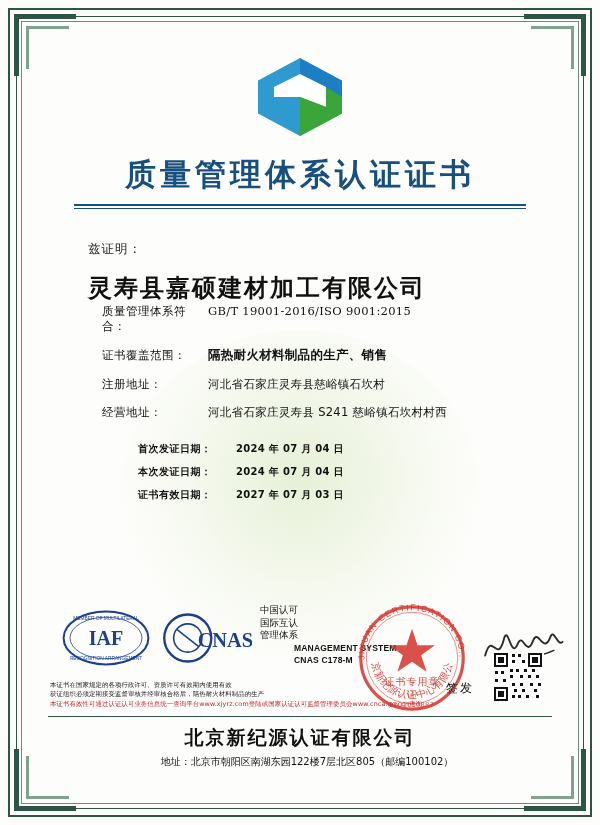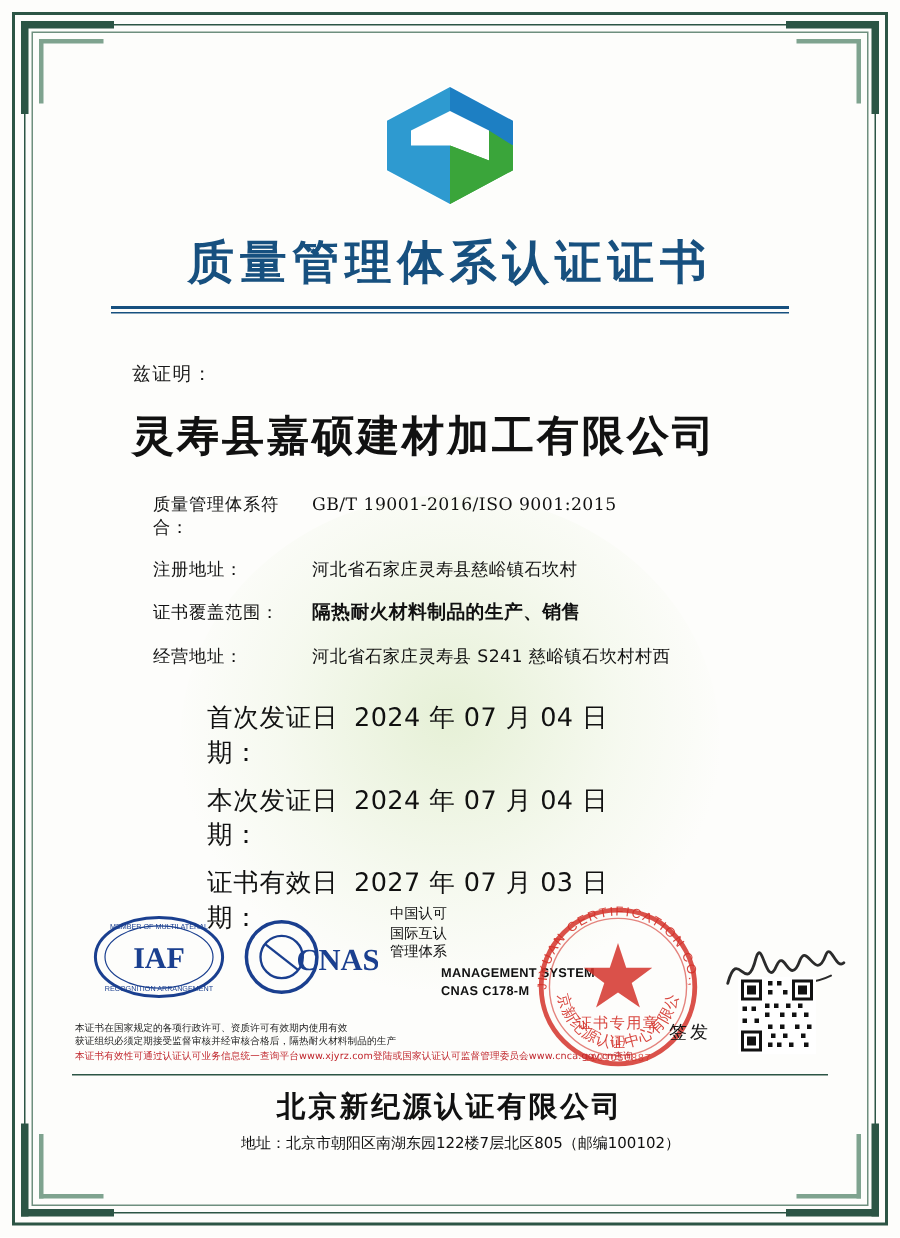--- a/index.html
+++ b/index.html
@@ -132,29 +132,29 @@
     margin-top: 32px;
     padding-left: 58px;
     font-size: 12.5px;
     letter-spacing: 1px;
     font-family: "DejaVu Sans", sans-serif;
   }
 
   .company {
     margin-top: 14px;
     padding-left: 58px;
-    font-size: 28px;
+    font-size: 24px;
     font-weight: bold;
     letter-spacing: 2px;
     color: #111;
     font-family: "DejaVu Sans", sans-serif;
   }
 
   .rows {
-    margin-top: 19px;
+    margin-top: 0;
     padding-left: 72px;
     font-size: 11.5px;
     font-family: "DejaVu Sans", sans-serif;
   }
   .row {
     display: flex;
     align-items: baseline;
     margin-bottom: 13px;
   }
   .row .rlabel {
@@ -171,22 +171,23 @@
     font-weight: bold;
     font-size: 12.5px;
   }
   .row .rvalue.mono {
     font-family: "DejaVu Serif", serif;
   }
 
   .dates {
     margin-top: 22px;
     padding-left: 108px;
-    font-size: 17px;
-    font-family: "DejaVu Sans", sans-serif;
+    font-size: 10px;
+    font-family: "DejaVu Sans", sans-serif;
+    font-weight: bold;
   }
   .dates .row .rlabel { width: 98px; }
   .dates .row { margin-bottom: 9px; }
 
   
   .marks {
     position: absolute;
     left: 18px;
     top: 572px;
     width: 520px;
@@ -327,26 +328,26 @@
 
     <div class="hereby">兹证明：</div>
     <div class="company">灵寿县嘉硕建材加工有限公司</div>
 
     <div class="rows">
       <div class="row">
         <span class="rlabel">质量管理体系符合：</span>
         <span class="rvalue mono">GB/T 19001-2016/ISO 9001:2015</span>
       </div>
       <div class="row">
+        <span class="rlabel">证书覆盖范围：</span>
+        <span class="rvalue strong">隔热耐火材料制品的生产、销售</span>
+      </div>
+      <div class="row">
         <span class="rlabel">注册地址：</span>
         <span class="rvalue">河北省石家庄灵寿县慈峪镇石坎村</span>
-      </div>
-      <div class="row">
-        <span class="rlabel">证书覆盖范围：</span>
-        <span class="rvalue strong">隔热耐火材料制品的生产、销售</span>
       </div>
       <div class="row">
         <span class="rlabel">经营地址：</span>
         <span class="rvalue">河北省石家庄灵寿县 S241 慈峪镇石坎村村西</span>
       </div>
     </div>
 
     <div class="dates">
       <div class="row">
         <span class="rlabel">首次发证日期：</span>

